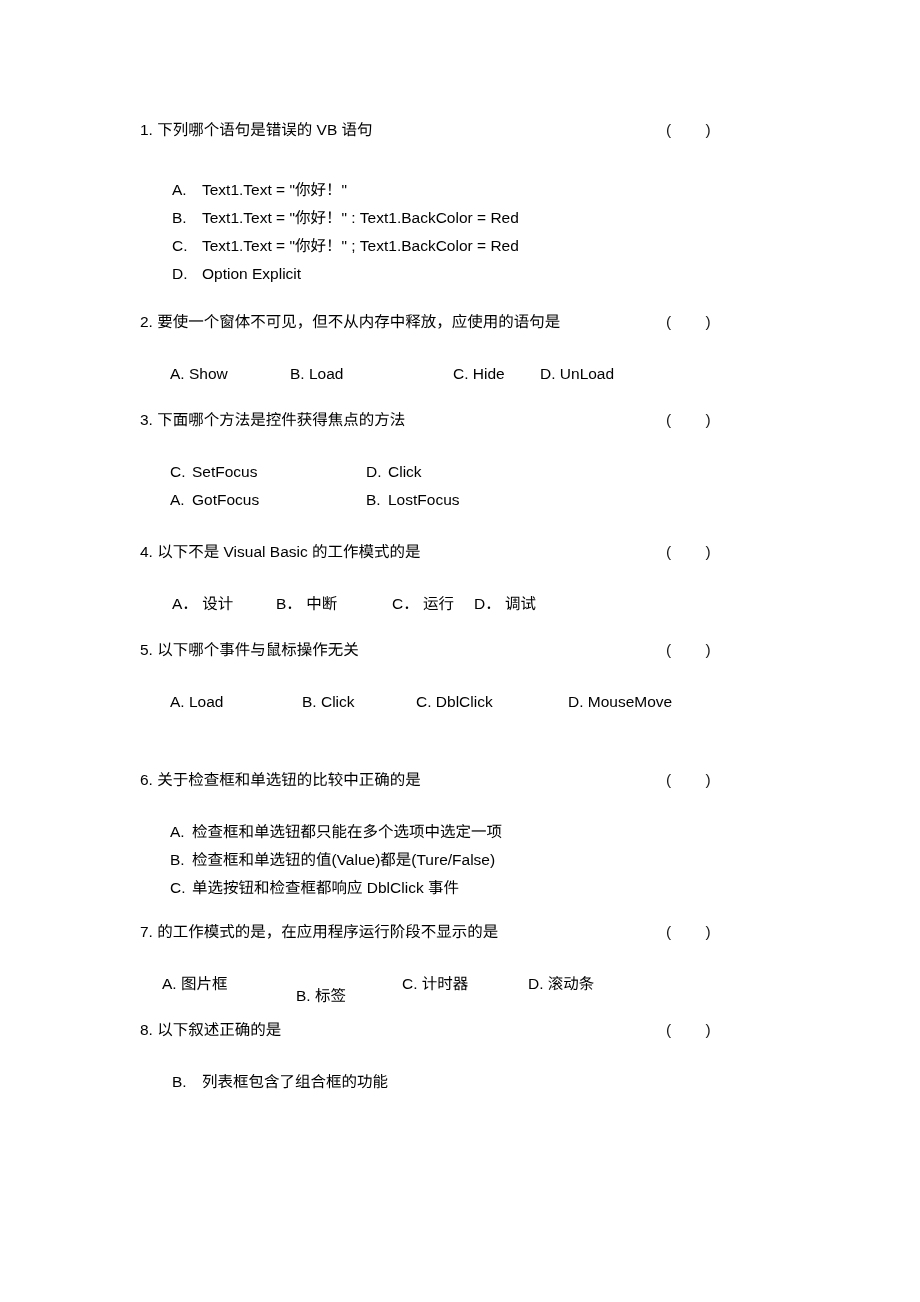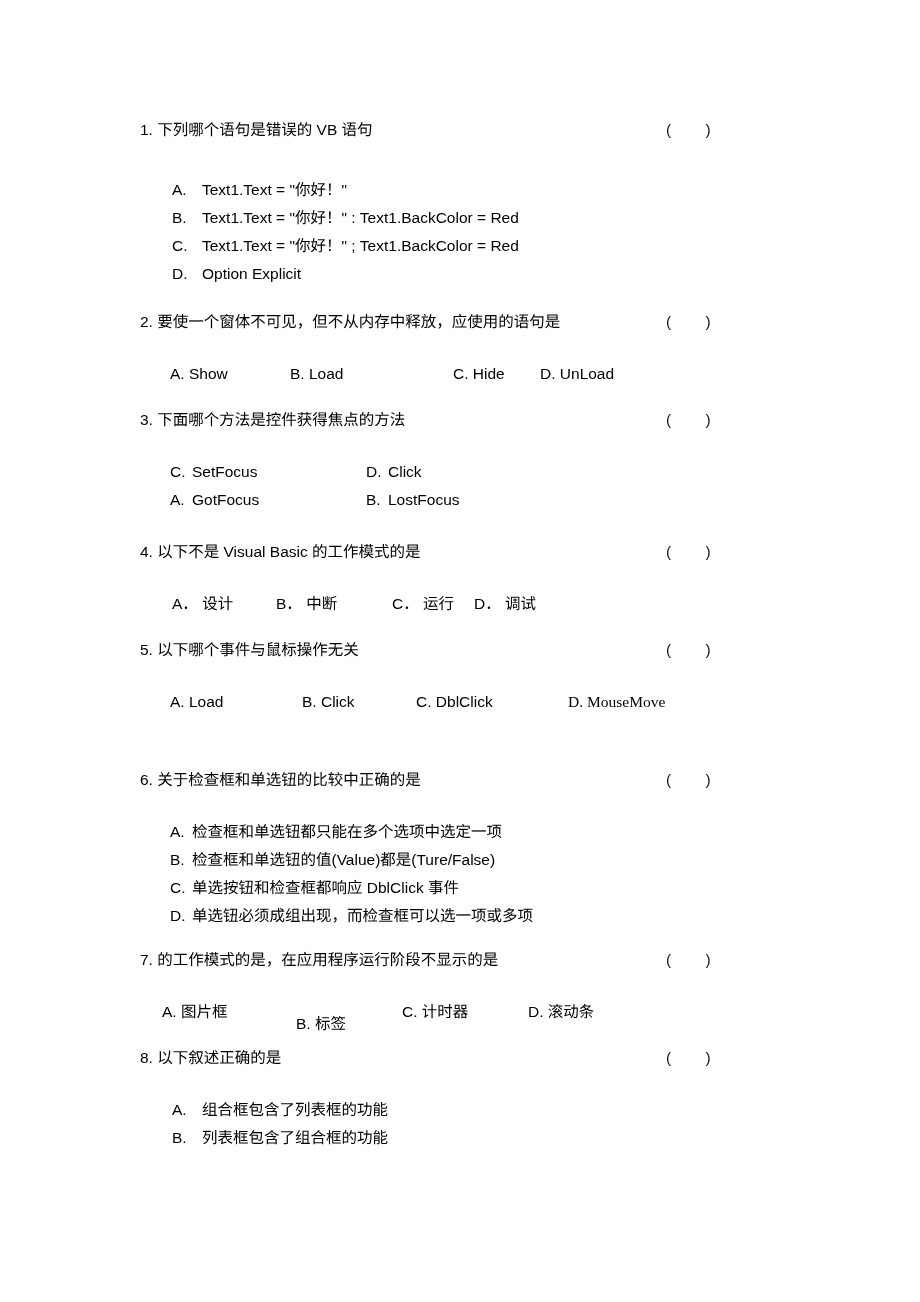--- a/index.html
+++ b/index.html
@@ -239,21 +239,21 @@
         <span>Load</span>
       </span>
       <span class="opt-item" style="left:162px;">
         <span>B.</span>
         <span>Click</span>
       </span>
       <span class="opt-item" style="left:276px;text-align:right;">
         <span>C.</span>
         <span>DblClick</span>
       </span>
-      <span class="opt-item" style="left:428px;font-family:Liberation Serif, serif;">
+      <span class="opt-item" style="left:428px;">
         <span>D.</span>
         <span>MouseMove</span>
       </span>
     </div>
   </div>
 
   <div class="sp-56"></div>
 
   <div class="q-block">
     <div class="q-stem">
@@ -264,23 +264,20 @@
     <div class="sp-32"></div>
     <div class="opts opts-stack-tight">
       <div class="opt-row">
         <span class="opt-letter">A.</span><span>检查框和单选钮都只能在多个选项中选定一项</span>
       </div>
       <div class="opt-row">
         <span class="opt-letter">B.</span><span>检查框和单选钮的值(Value)都是(Ture/False)</span>
       </div>
       <div class="opt-row">
         <span class="opt-letter">C.</span><span>单选按钮和检查框都响应 DblClick 事件</span>
-      </div>
-      <div class="opt-row">
-        <span class="opt-letter">D.</span><span>单选钮必须成组出现，而检查框可以选一项或多项</span>
       </div>
     </div>
   </div>
 
   <div class="sp-16"></div>
 
   <div class="q-block">
     <div class="q-stem">
       <span class="q-num">7.</span>
       <span class="q-text">的工作模式的是，在应用程序运行阶段不显示的是</span>
@@ -311,21 +308,18 @@
 
   <div class="q-block">
     <div class="q-stem">
       <span class="q-num">8.</span>
       <span class="q-text">以下叙述正确的是</span>
       <span class="q-paren">(        )</span>
     </div>
     <div class="sp-32"></div>
     <div class="opts opts-stack-wide">
       <div class="opt-row">
-        <span class="opt-letter">A.</span><span>组合框包含了列表框的功能</span>
-      </div>
-      <div class="opt-row">
         <span class="opt-letter">B.</span><span>列表框包含了组合框的功能</span>
       </div>
     </div>
   </div>
 
 </div>
 
 </body></html>

